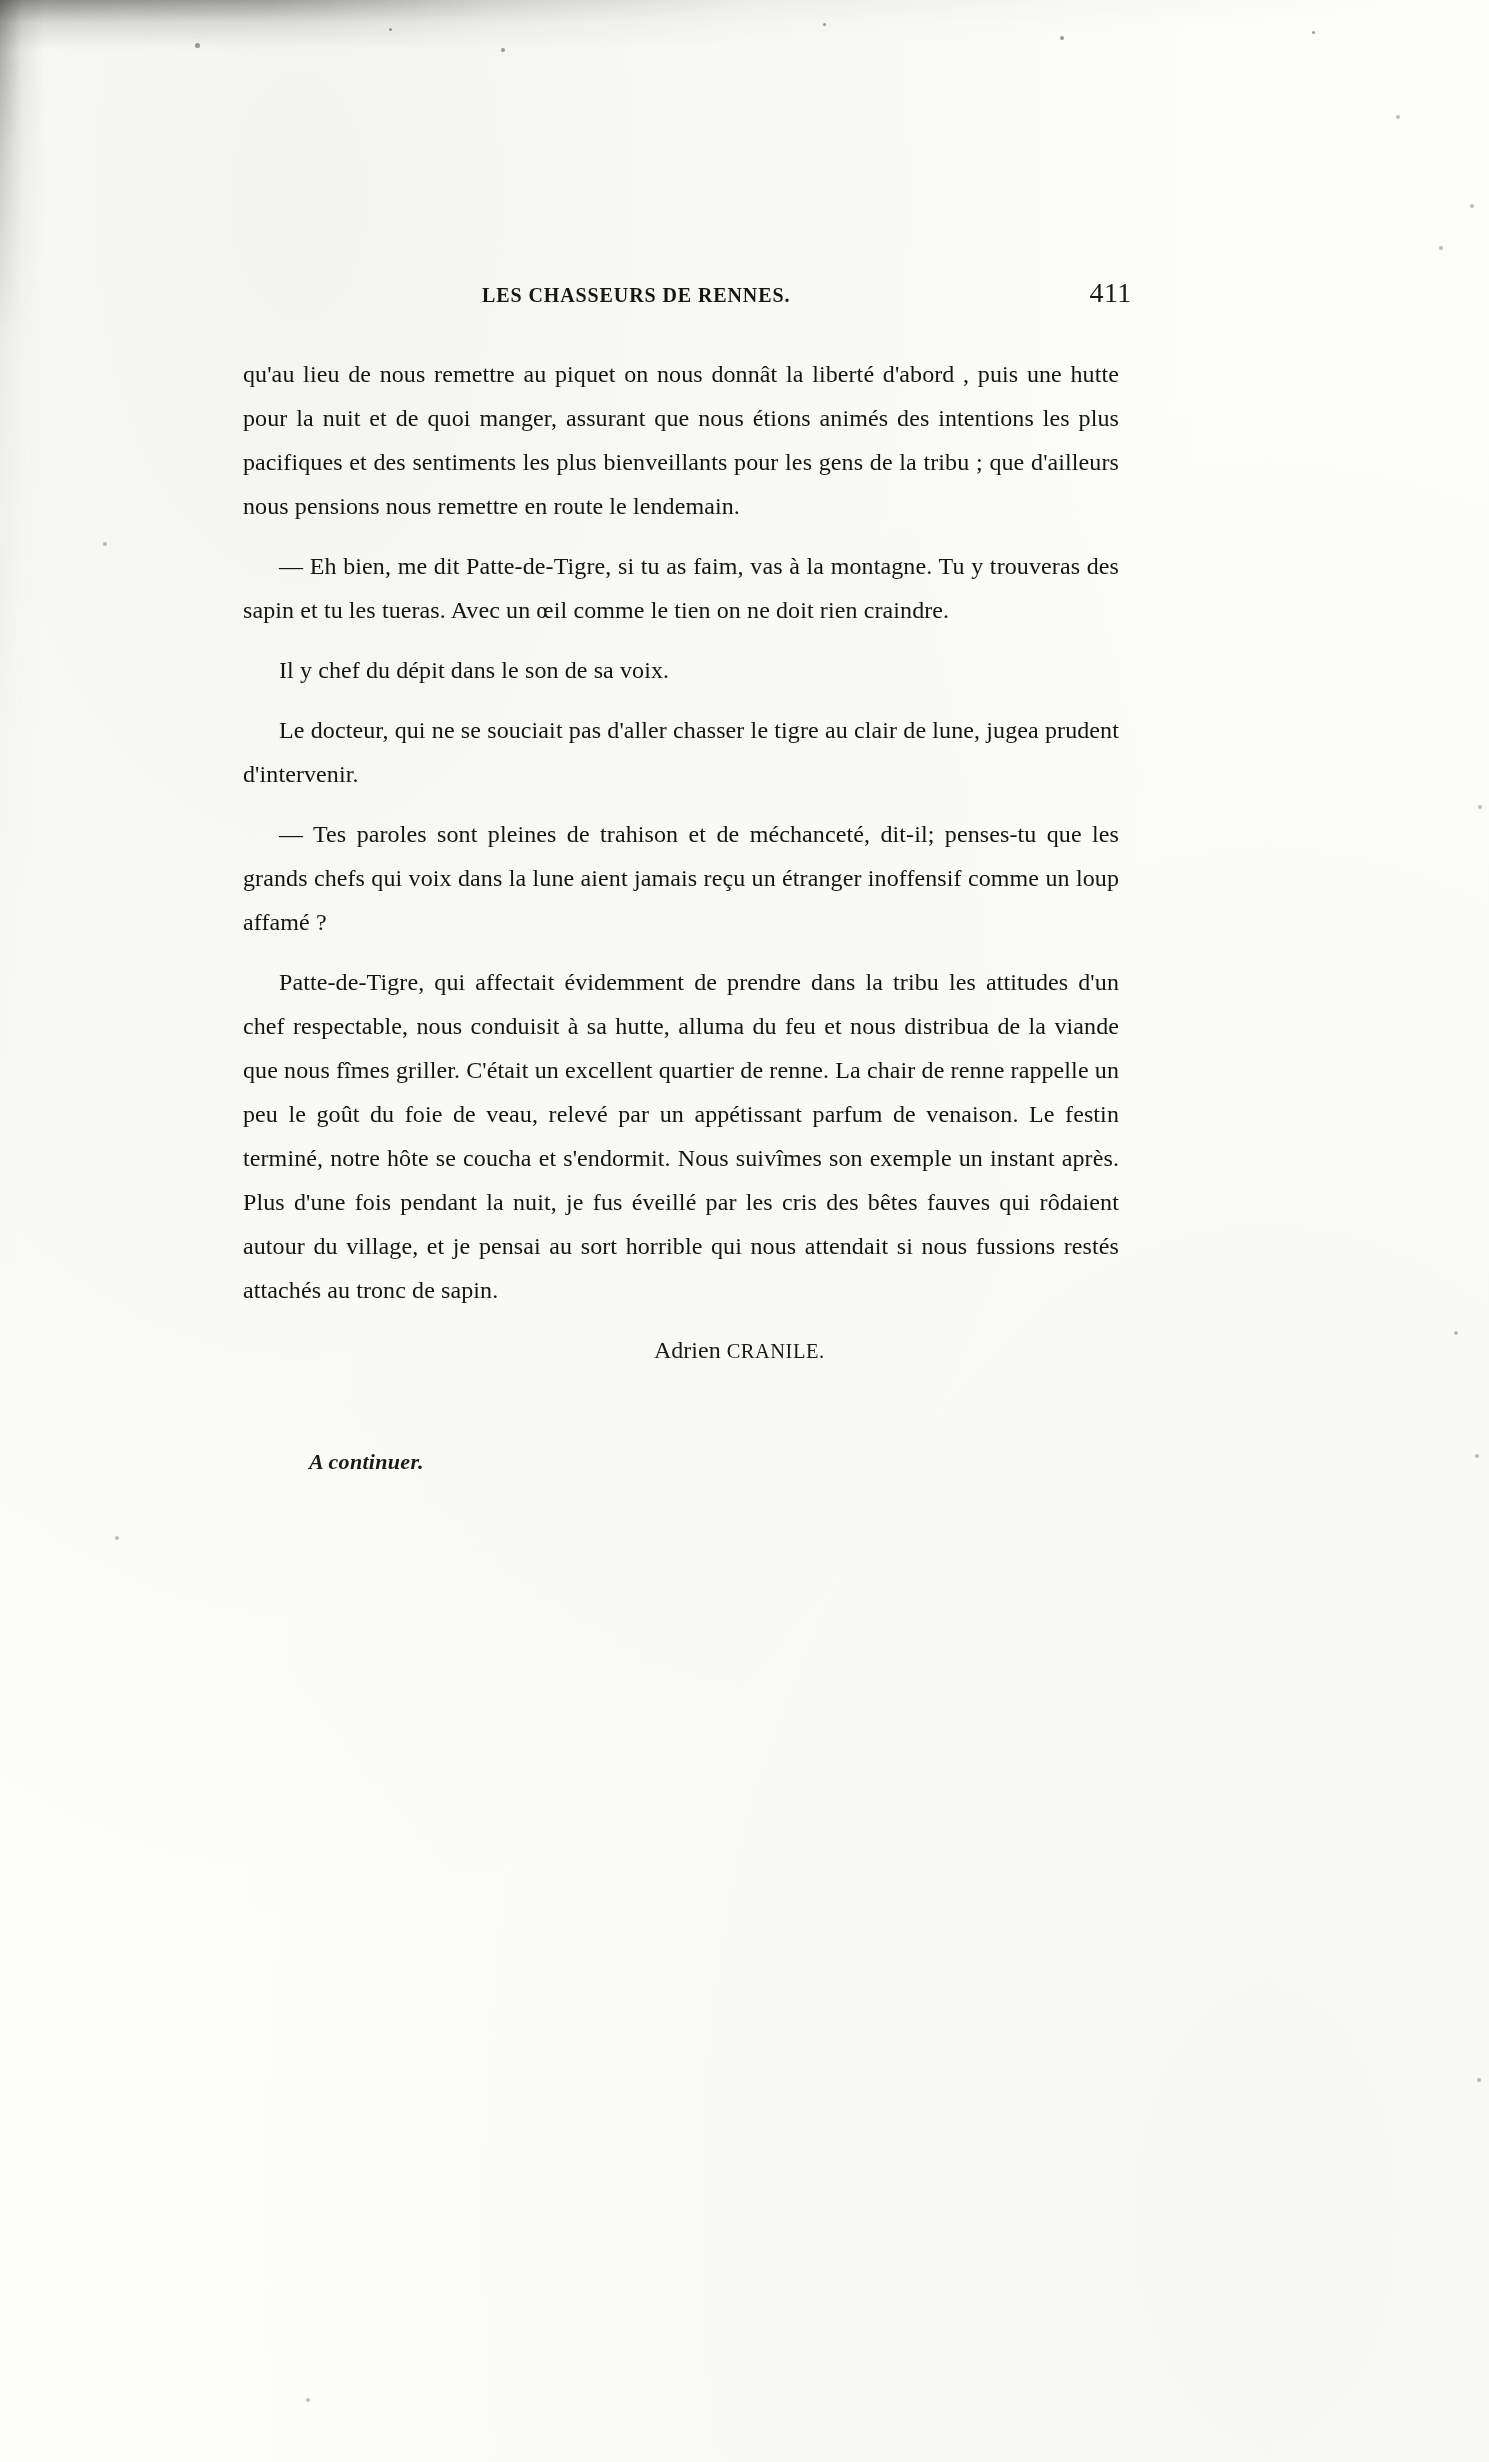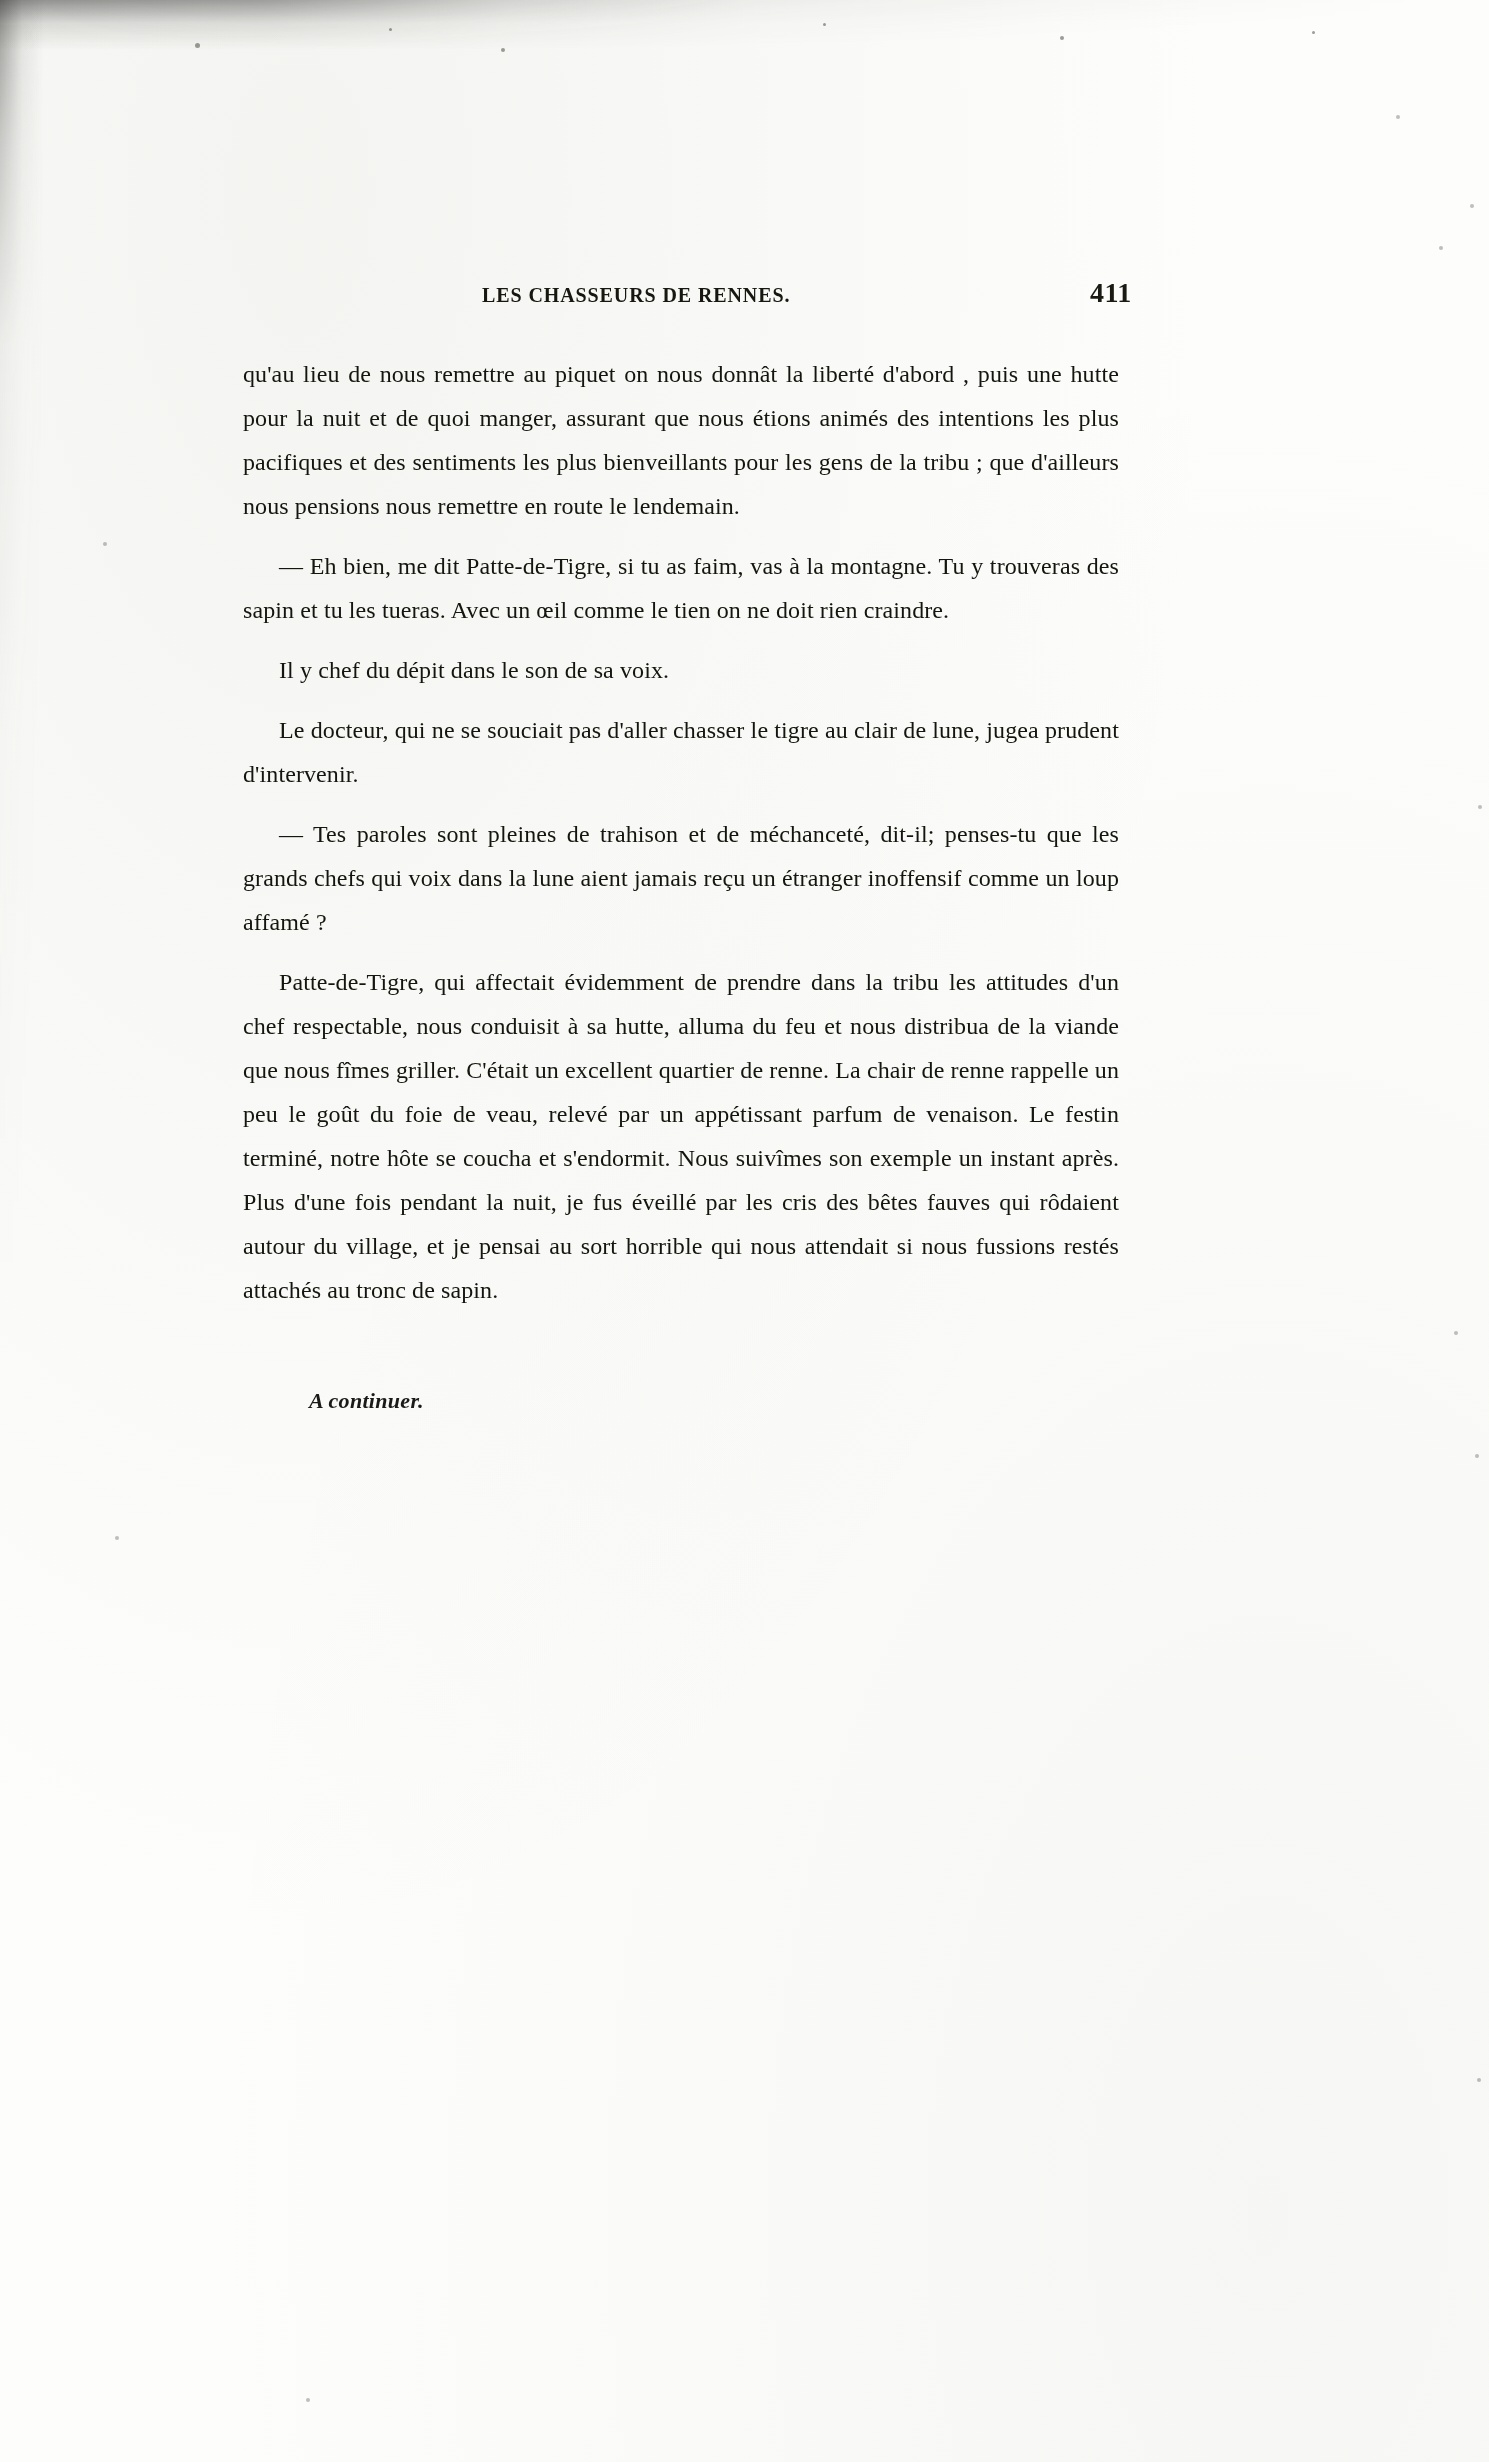--- a/index.html
+++ b/index.html
@@ -78,21 +78,21 @@
     text-transform: uppercase;
     font-weight: 700;
     color: #17170f;
     white-space: nowrap;
   }
   .running-head .folio {
     position: absolute;
     right: 3.3px;
     top: -6.6px;
     font-size: 28px;
-    font-weight: 700;
+    font-weight: 400;
     color: #1a1a12;
     letter-spacing: 0.4px;
   }
 
   .body-text p {
     margin: 16px;
     font-size: 24px;
     line-height: 44px;
     text-align: justify;
     text-justify: inter-word;
@@ -173,18 +173,22 @@
 
     <div class="body-text">
       <p>qu'au lieu de nous remettre au piquet on nous donnât la liberté d'abord , puis une hutte pour la nuit et de quoi manger, assurant que nous étions animés des intentions les plus pacifiques et des sentiments les plus bienveillants pour les gens de la tribu ; que d'ailleurs nous pensions nous remettre en route le lendemain.</p>
       <p class="indent">— Eh bien, me dit Patte-de-Tigre, si tu as faim, vas à la montagne. Tu y trouveras des sapin et tu les tueras. Avec un œil comme le tien on ne doit rien craindre.</p>
       <p class="indent no-justify">Il y chef du dépit dans le son de sa voix.</p>
       <p class="indent">Le docteur, qui ne se souciait pas d'aller chasser le tigre au clair de lune, jugea prudent d'intervenir.</p>
       <p class="indent">— Tes paroles sont pleines de trahison et de méchanceté, dit-il; penses-tu que les grands chefs qui voix dans la lune aient jamais reçu un étranger inoffensif comme un loup affamé ?</p>
       <p class="indent">Patte-de-Tigre, qui affectait évidemment de prendre dans la tribu les attitudes d'un chef respectable, nous conduisit à sa hutte, alluma du feu et nous distribua de la viande que nous fîmes griller. C'était un excellent quartier de renne. La chair de renne rappelle un peu le goût du foie de veau, relevé par un appétissant parfum de venaison. Le festin terminé, notre hôte se coucha et s'endormit. Nous suivîmes son exemple un instant après. Plus d'une fois pendant la nuit, je fus éveillé par les cris des bêtes fauves qui rôdaient autour du village, et je pensai au sort horrible qui nous attendait si nous fussions restés attachés au tronc de sapin.</p>
     </div>
 
+    <div class="signature">
+      <span>Adrien</span>
+      <span class="smallcaps">Cranile.</span>
+    </div>
 
     <div class="to-be-continued">A continuer.</div>
 
   </div>
 </div>
 
 
 </body></html>

